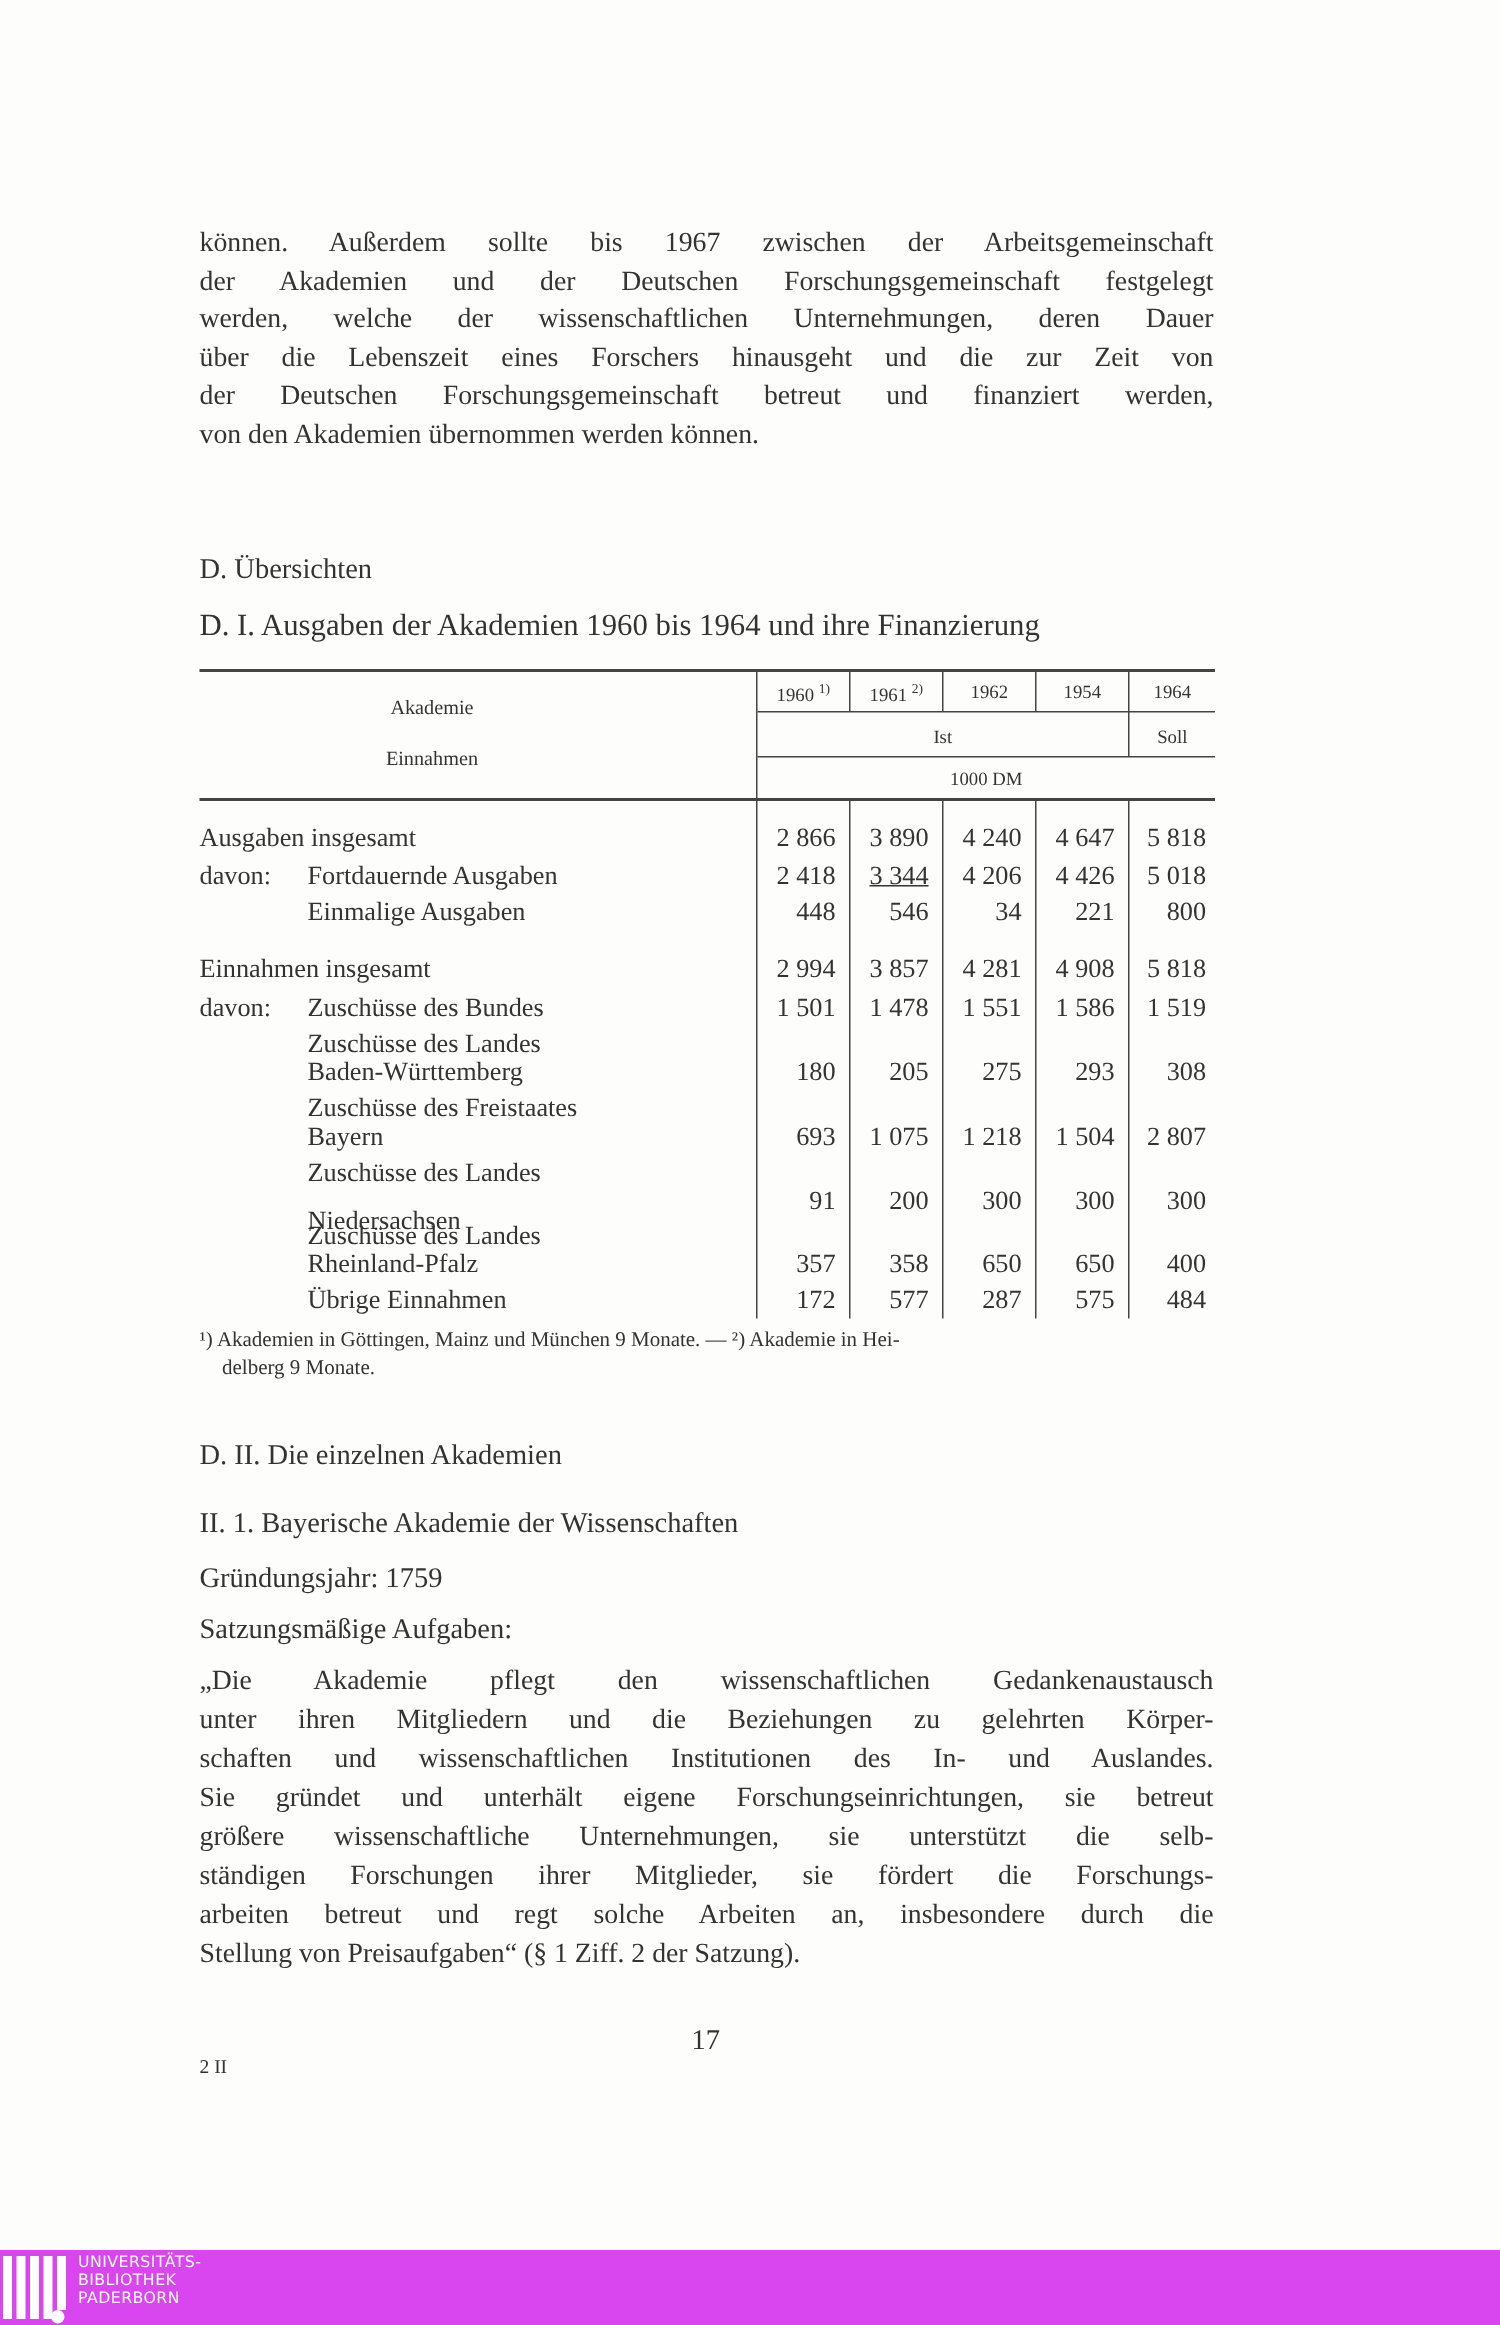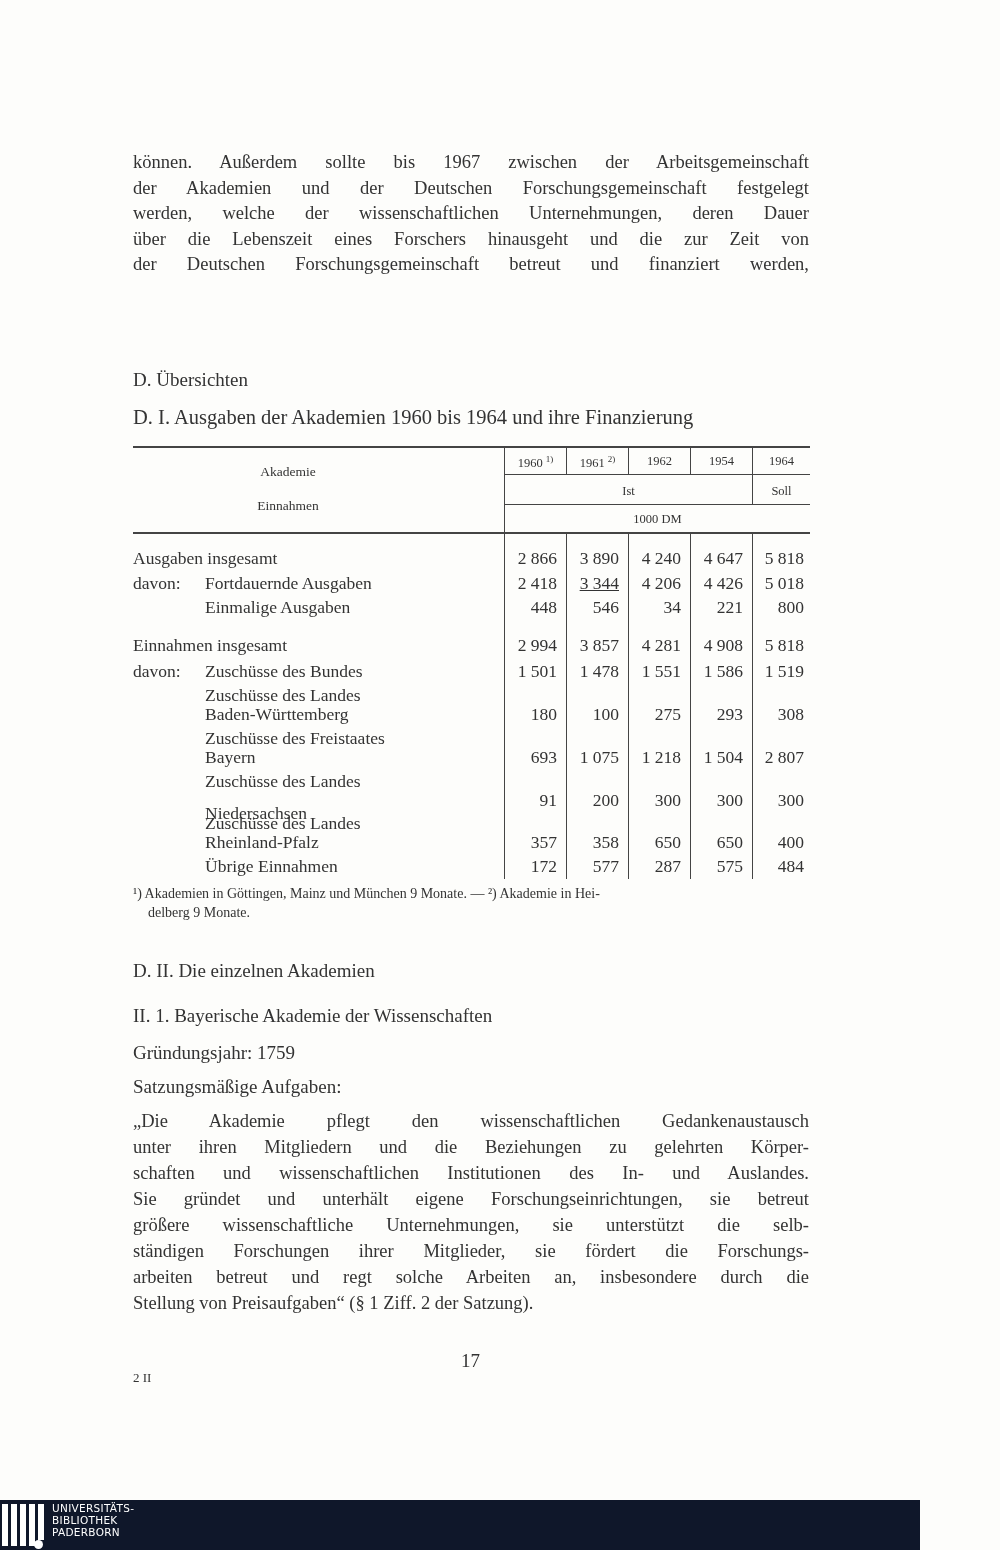--- a/index.html
+++ b/index.html
@@ -28,36 +28,37 @@
   .trow .val { position:absolute; width:58px; text-align:right; }
   .sup { font-size:9px; vertical-align:super; }
 
   .footnote { position:absolute; left:133px; top:884px; width:676px; font-size:14px; line-height:19px; }
   .footnote .ln { display:block; white-space:nowrap; }
   .footnote .ln2 { padding-left:15px; }
 
   .pagenum { position:absolute; left:461px; top:1350px; font-size:19px; }
   .sig { position:absolute; left:133px; top:1370px; font-size:13px; }
 
-  .libbar { position:absolute; left:0; top:1500px; width:920px; height:50px; background:#0f172a; }
+  .libbar { position:absolute; left:0; top:1500px; width:1000px; height:50px; background:#d946ef; }
   .libbars { position:absolute; left:2px; top:4px; }
   .libbars span { position:absolute; top:0; width:6px; height:42px; background:#fff; }
   .libdot { position:absolute; left:34px; top:40px; width:9px; height:9px; border-radius:50%; background:#fff; }
   .libtext { position:absolute; left:52px; top:2px; color:#fff; font-family:"DejaVu Sans","Liberation Sans",sans-serif; font-size:10.5px; line-height:12px; letter-spacing:0.3px; }
   .libtext span { display:block; }
 </style>
 </head>
 <body>
 
 <div class="para" style="top:150px;">
   <span class="ln">können. Außerdem sollte bis 1967 zwischen der Arbeitsgemeinschaft</span>
   <span class="ln">der Akademien und der Deutschen Forschungsgemeinschaft festgelegt</span>
   <span class="ln">werden, welche der wissenschaftlichen Unternehmungen, deren Dauer</span>
   <span class="ln">über die Lebenszeit eines Forschers hinausgeht und die zur Zeit von</span>
   <span class="ln">der Deutschen Forschungsgemeinschaft betreut und finanziert werden,</span>
+  <span class="ln last">von den Akademien übernommen werden können.</span>
 </div>
 
 <div class="heading" style="top:369px;">D. Übersichten</div>
 <div class="heading h-title" style="top:406px;">D. I. Ausgaben der Akademien 1960 bis 1964 und ihre Finanzierung</div>
 
 <div class="tbl">
 
   <div class="rule" style="top:0; width:677px;"></div>
   <div class="rule" style="top:28px; left:372px; width:305px; height:1.2px;"></div>
   <div class="rule" style="top:58px; left:372px; width:305px; height:1.2px;"></div>
@@ -132,21 +133,21 @@
     <span class="val" style="left:428px;">1 478</span>
     <span class="val" style="left:490px;">1 551</span>
     <span class="val" style="left:552px;">1 586</span>
     <span class="val" style="left:613px;">1 519</span>
   </div>
 
   <div class="trow" style="top:239px;">
     <span class="lbl ind">Zuschüsse des Landes</span>
     <span class="lbl ind" style="top:19px;">Baden-Württemberg</span>
     <span class="val" style="left:366px; top:19px;">180</span>
-    <span class="val" style="left:428px; top:19px;">100</span>
+    <span class="val" style="left:428px; top:19px;">205</span>
     <span class="val" style="left:490px; top:19px;">275</span>
     <span class="val" style="left:552px; top:19px;">293</span>
     <span class="val" style="left:613px; top:19px;">308</span>
   </div>
 
   <div class="trow" style="top:282px;">
     <span class="lbl ind">Zuschüsse des Freistaates</span>
     <span class="lbl ind" style="top:19px;">Bayern</span>
     <span class="val" style="left:366px; top:19px;">693</span>
     <span class="val" style="left:428px; top:19px;">1 075</span>

